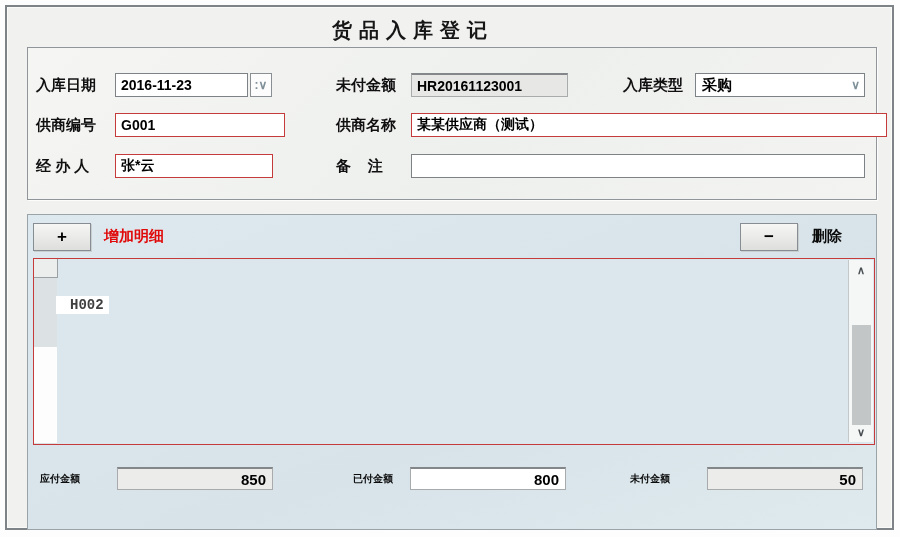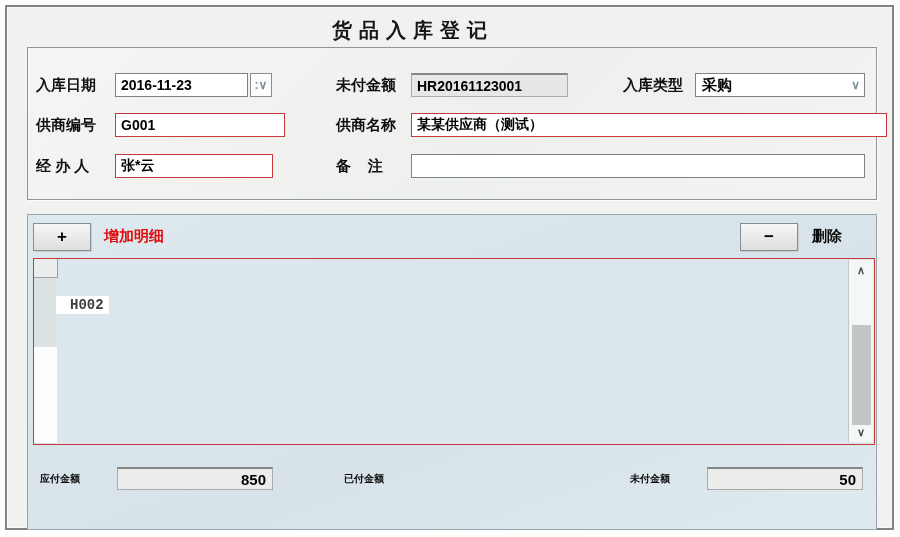--- a/index.html
+++ b/index.html
@@ -167,20 +167,21 @@
         <div class="vscroll">
           <div class="arr up">∧</div>
           <div class="thumb"></div>
           <div class="arr down">∨</div>
         </div>
       </div>
 
       <div class="tot-lbl" style="left:12px;">应付金额</div>
       <div class="tot-fld" style="left:89px;">850</div>
 
-      <div class="tot-lbl" style="left:316px;">已付金额</div>
+      <div class="tot-lbl" style="left:325px;">已付金额</div>
+      <div class="tot-fld white" style="left:382px;">800</div>
 
       <div class="tot-lbl" style="left:602px;">未付金额</div>
       <div class="tot-fld" style="left:679px;">50</div>
     </div>
 
   </div>
 </div>
 
 </body></html>

